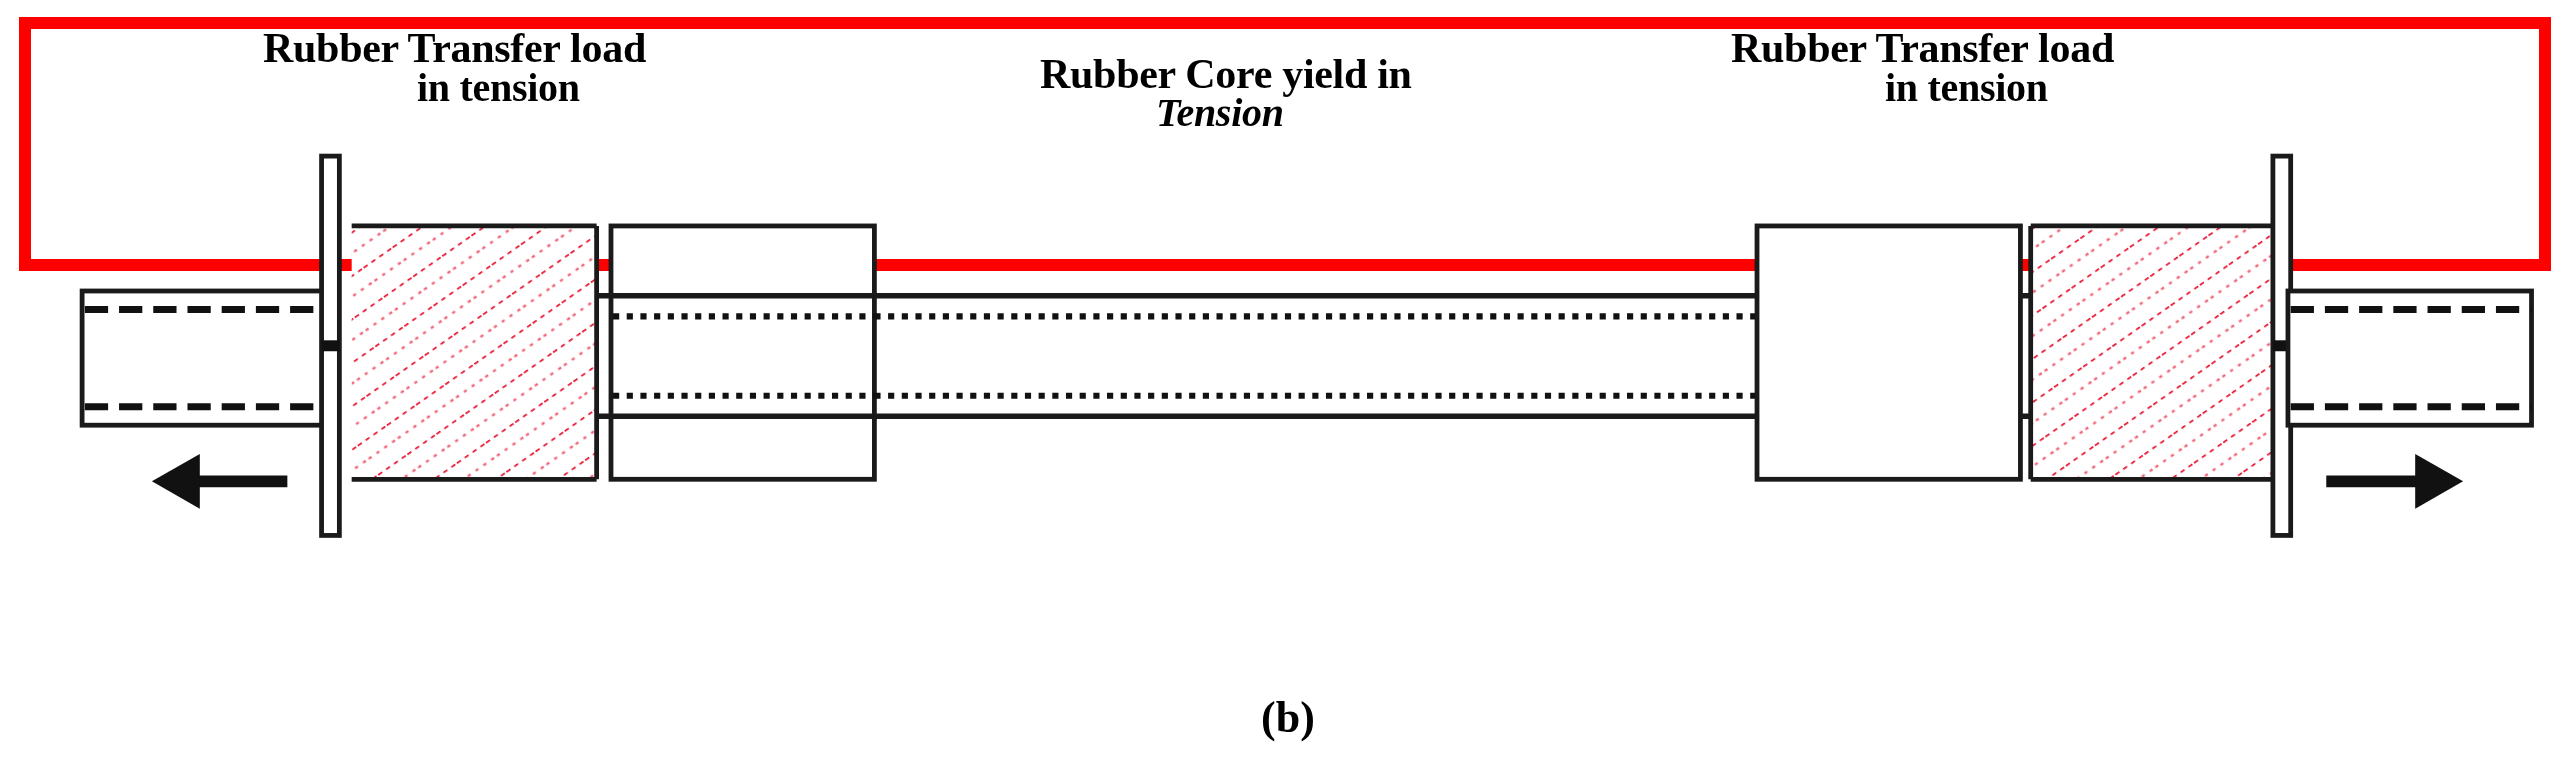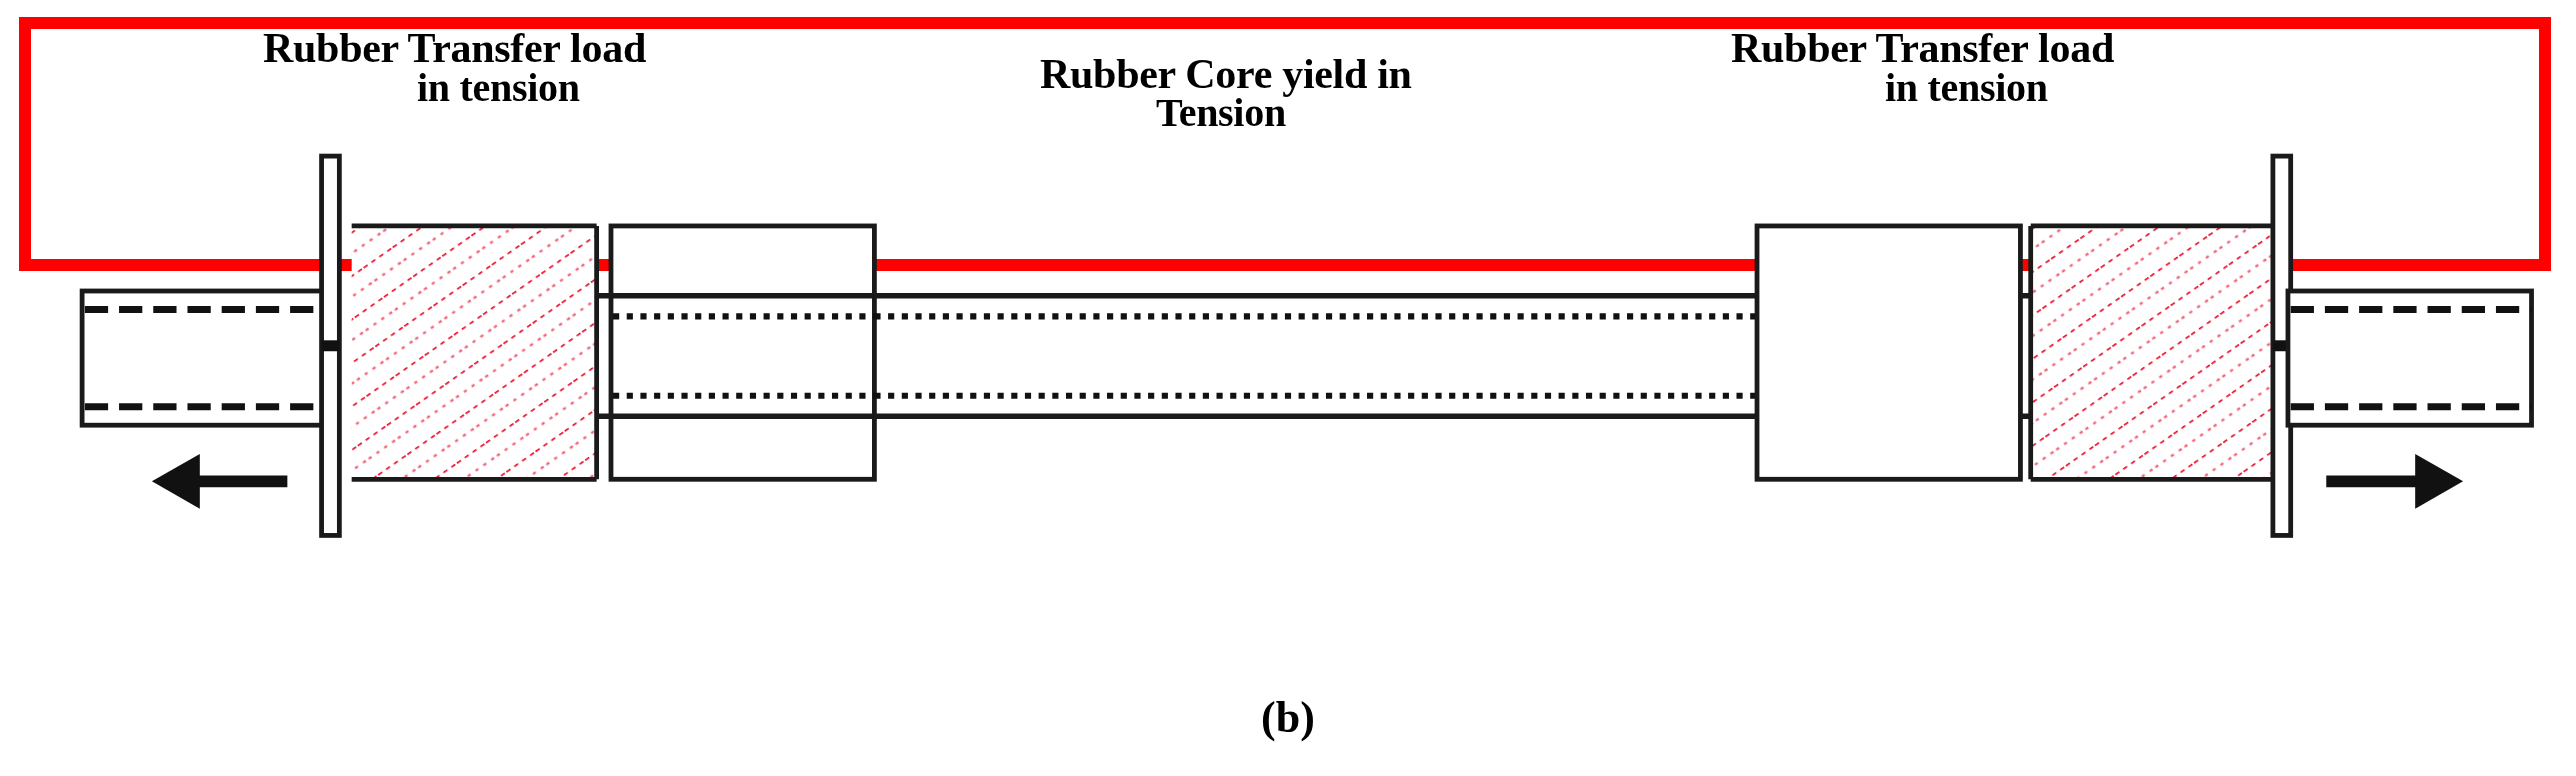--- a/index.html
+++ b/index.html
@@ -71,21 +71,21 @@
     line-height: 1.0;
     letter-spacing: -0.3px;
     font-family: "Liberation Serif", "DejaVu Serif", serif;
   }
   .label-lg { font-size: 42px; }
   .label-md { font-size: 40px; }
 
   #label-left-title   { left: 263px;  top: 27px; }
   #label-left-sub     { left: 417px;  top: 68px; }
   #label-center-title { left: 1040px; top: 53px; }
-  #label-center-sub   { left: 1156px; top: 93px; }
+  #label-center-sub   { left: 1156px; top: 93px; font-style: italic; }
   #label-right-title  { left: 1731px; top: 27px; }
   #label-right-sub    { left: 1885px; top: 68px; }
 
   #figure-caption {
     position: absolute;
     left: 0;
     top: 692px;
     width: 2576px;
     text-align: center;
     font-size: 44px;

